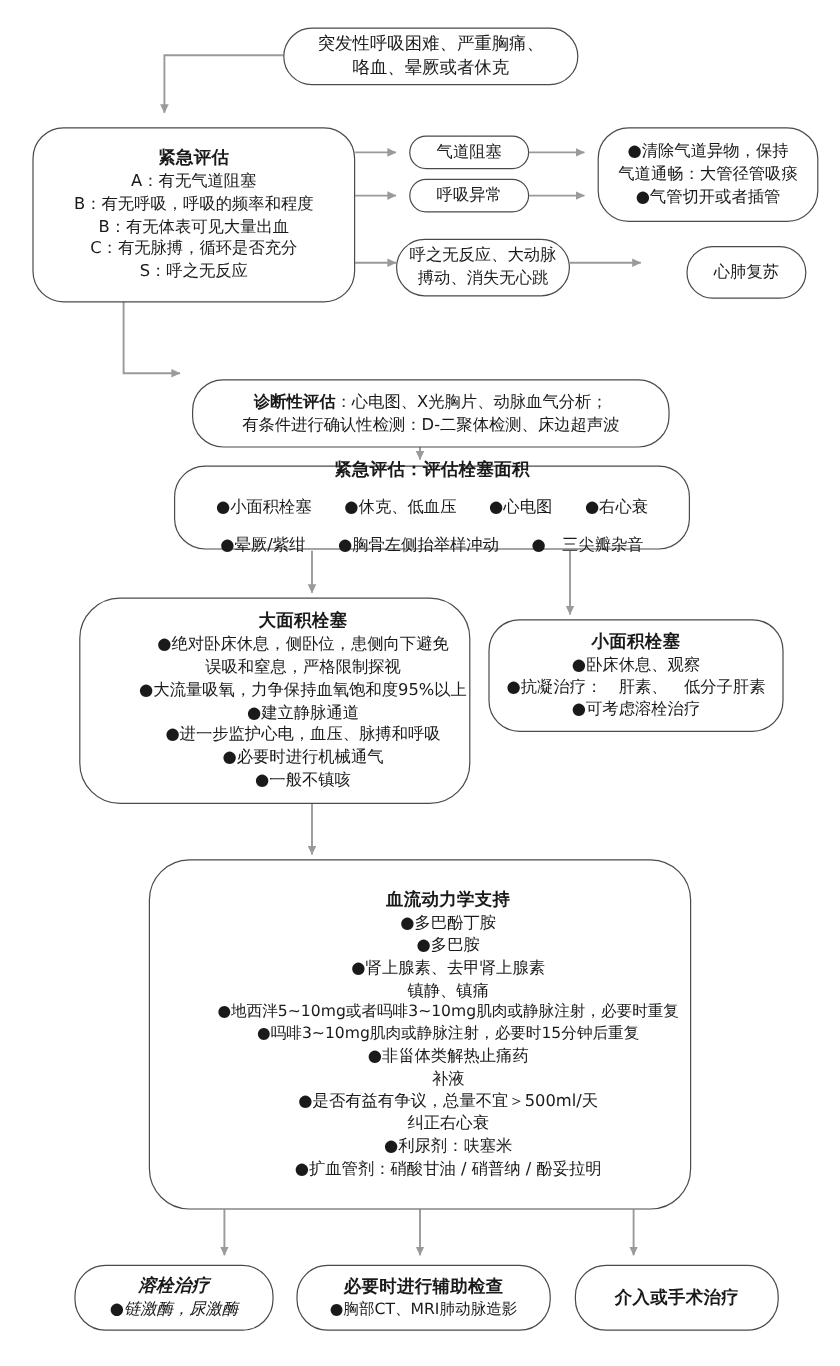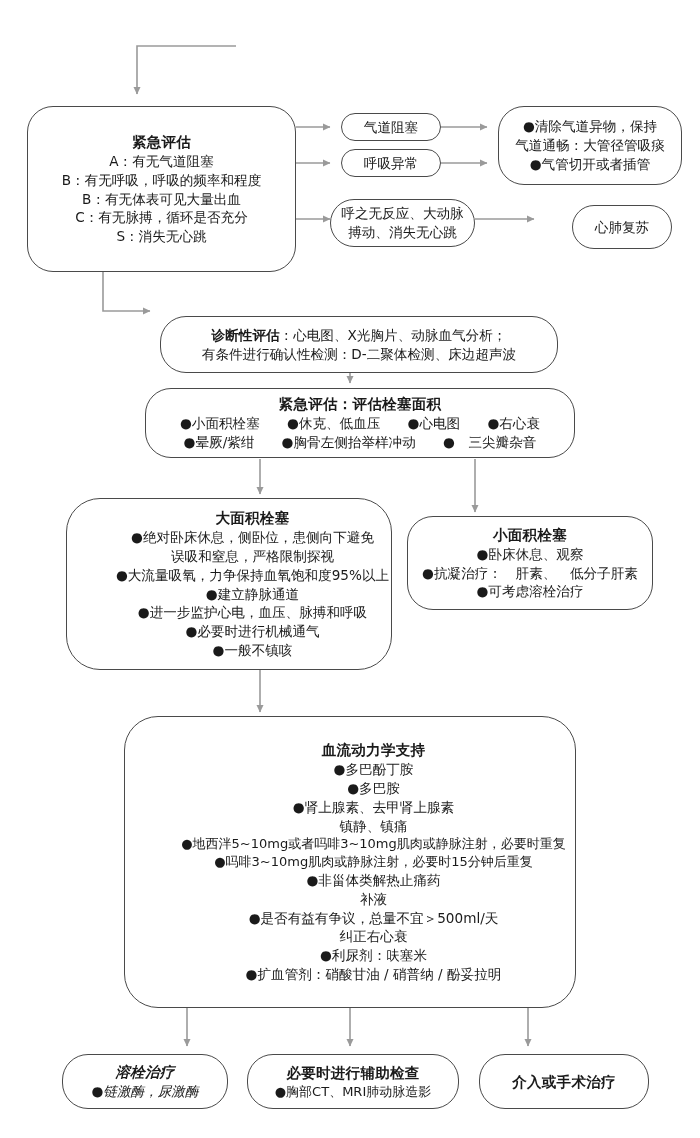--- a/index.html
+++ b/index.html
@@ -97,28 +97,32 @@
       <path d="M475,459 L475,512" marker-end="url(#ah)"></path>
 
       <path d="M260,670 L260,712" marker-end="url(#ah)"></path>
 
       <path d="M187,1008 L187,1046" marker-end="url(#ah)"></path>
       <path d="M350,1008 L350,1046" marker-end="url(#ah)"></path>
       <path d="M528,1008 L528,1046" marker-end="url(#ah)"></path>
     </g>
   </svg>
 
-
-  <div class="node rrect f14" style="left:27px; top:106px; width:269px; height:166px;">
+  <div class="node pill f15" style="left:236px; top:23px; width:246px; height:48px;">
+    <div class="ln">突发性呼吸困难、严重胸痛、</div>
+    <div class="ln">咯血、晕厥或者休克</div>
+  </div>
+
+  <div class="node rrect f14" style="left:27px; top:106px; width:269px; height:146px;">
     <div class="ttl f15">紧急评估</div>
     <div class="ln">A：有无气道阻塞</div>
     <div class="ln">B：有无呼吸，呼吸的频率和程度</div>
     <div class="ln">B：有无体表可见大量出血</div>
     <div class="ln">C：有无脉搏，循环是否充分</div>
-    <div class="ln">S：消失无心跳</div>
+    <div class="ln">S：呼之无反应</div>
   </div>
 
   <div class="node pill f14" style="left:341px; top:113px; width:100px; height:28px;">
     <div class="ln">气道阻塞</div>
   </div>
 
   <div class="node pill f14" style="left:341px; top:149px; width:100px; height:28px;">
     <div class="ln">呼吸异常</div>
   </div>
 
@@ -137,21 +141,21 @@
     <div class="ln">心肺复苏</div>
   </div>
 
   <div class="node rrect f14" style="left:160px; top:288px; width:398px; height:57px;margin-top:28px;">
     <div class="ln">
       <span class="bold">诊断性评估</span><span>：心电图、X光胸片、动脉血气分析；</span>
     </div>
     <div class="ln">有条件进行确认性检测：D-二聚体检测、床边超声波</div>
   </div>
 
-  <div class="node rrect f14" style="left:145px; top:388px; width:430px; height:70px;">
+  <div class="node rrect f14" style="left:145px; top:388px; width:430px; height:70px;gap:12px;">
     <div class="ttl f15">紧急评估：评估栓塞面积</div>
     <div class="ln">●小面积栓塞　　●休克、低血压　　●心电图　　●右心衰</div>
     <div class="ln">●晕厥/紫绀　　●胸骨左侧抬举样冲动　　●　三尖瓣杂音</div>
   </div>
 
   <div class="node rrect-lg f14" style="left:66px; top:498px; width:326px; height:172px;">
     <div class="ttl f15">大面积栓塞</div>
     <div class="ln">●绝对卧床休息，侧卧位，患侧向下避免</div>
     <div class="ln">误吸和窒息，严格限制探视</div>
     <div class="ln">●大流量吸氧，力争保持血氧饱和度95%以上</div>

